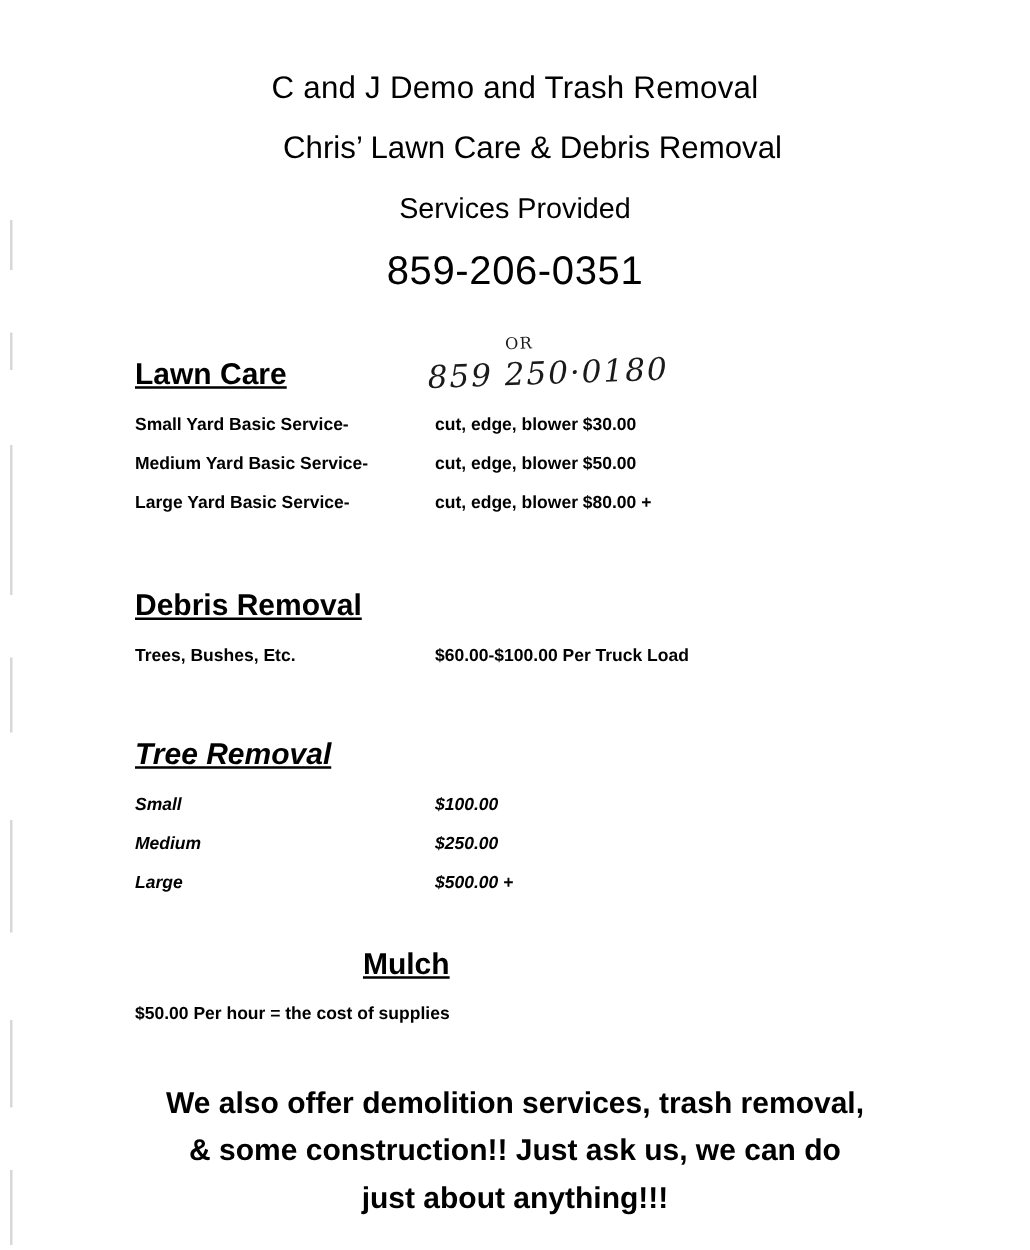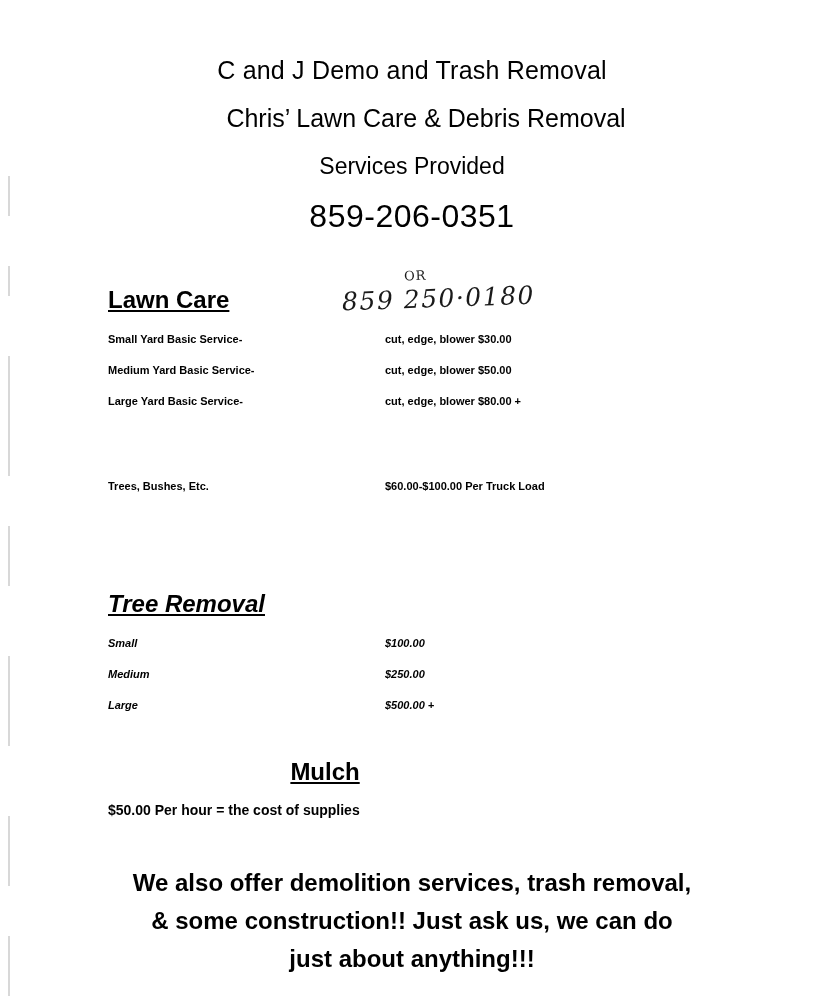--- a/index.html
+++ b/index.html
@@ -87,31 +87,30 @@
   }
   .section-heading {
     font-size: 24px;
     font-weight: bold;
     text-decoration: underline;
     display: inline-block;
     margin: 0 0 10px 0;
   }
   .row {
     display: flex;
-    font-size: 11px;
+    font-size: 14px;
     font-weight: bold;
     line-height: 31px;
   }
   .row .label {
     width: 240px;
     flex: 0 0 240px;
   }
   .row .value {
     flex: 1;
-    margin-left: 37px;
   }
 
   .sec-lawn { top: 230px; }
   .sec-debris { top: 415px; }
   .sec-tree { top: 534px; font-style: italic; }
   .sec-mulch { top: 702px; text-align: right; }
 
   .mulch-line {
     font-size: 14px;
     font-weight: bold;
@@ -164,20 +163,21 @@
       <div class="label">Medium Yard Basic Service-</div>
       <div class="value">cut, edge, blower $50.00</div>
     </div>
     <div class="row">
       <div class="label">Large Yard Basic Service-</div>
       <div class="value">cut, edge, blower $80.00 +</div>
     </div>
   </div>
 
   <div class="section sec-debris">
+    <div class="section-heading">Debris Removal</div>
     <div class="row">
       <div class="label">Trees, Bushes, Etc.</div>
       <div class="value">$60.00-$100.00 Per Truck Load</div>
     </div>
   </div>
 
   <div class="section sec-tree">
     <div class="section-heading">Tree Removal</div>
     <div class="row">
       <div class="label">Small</div>

